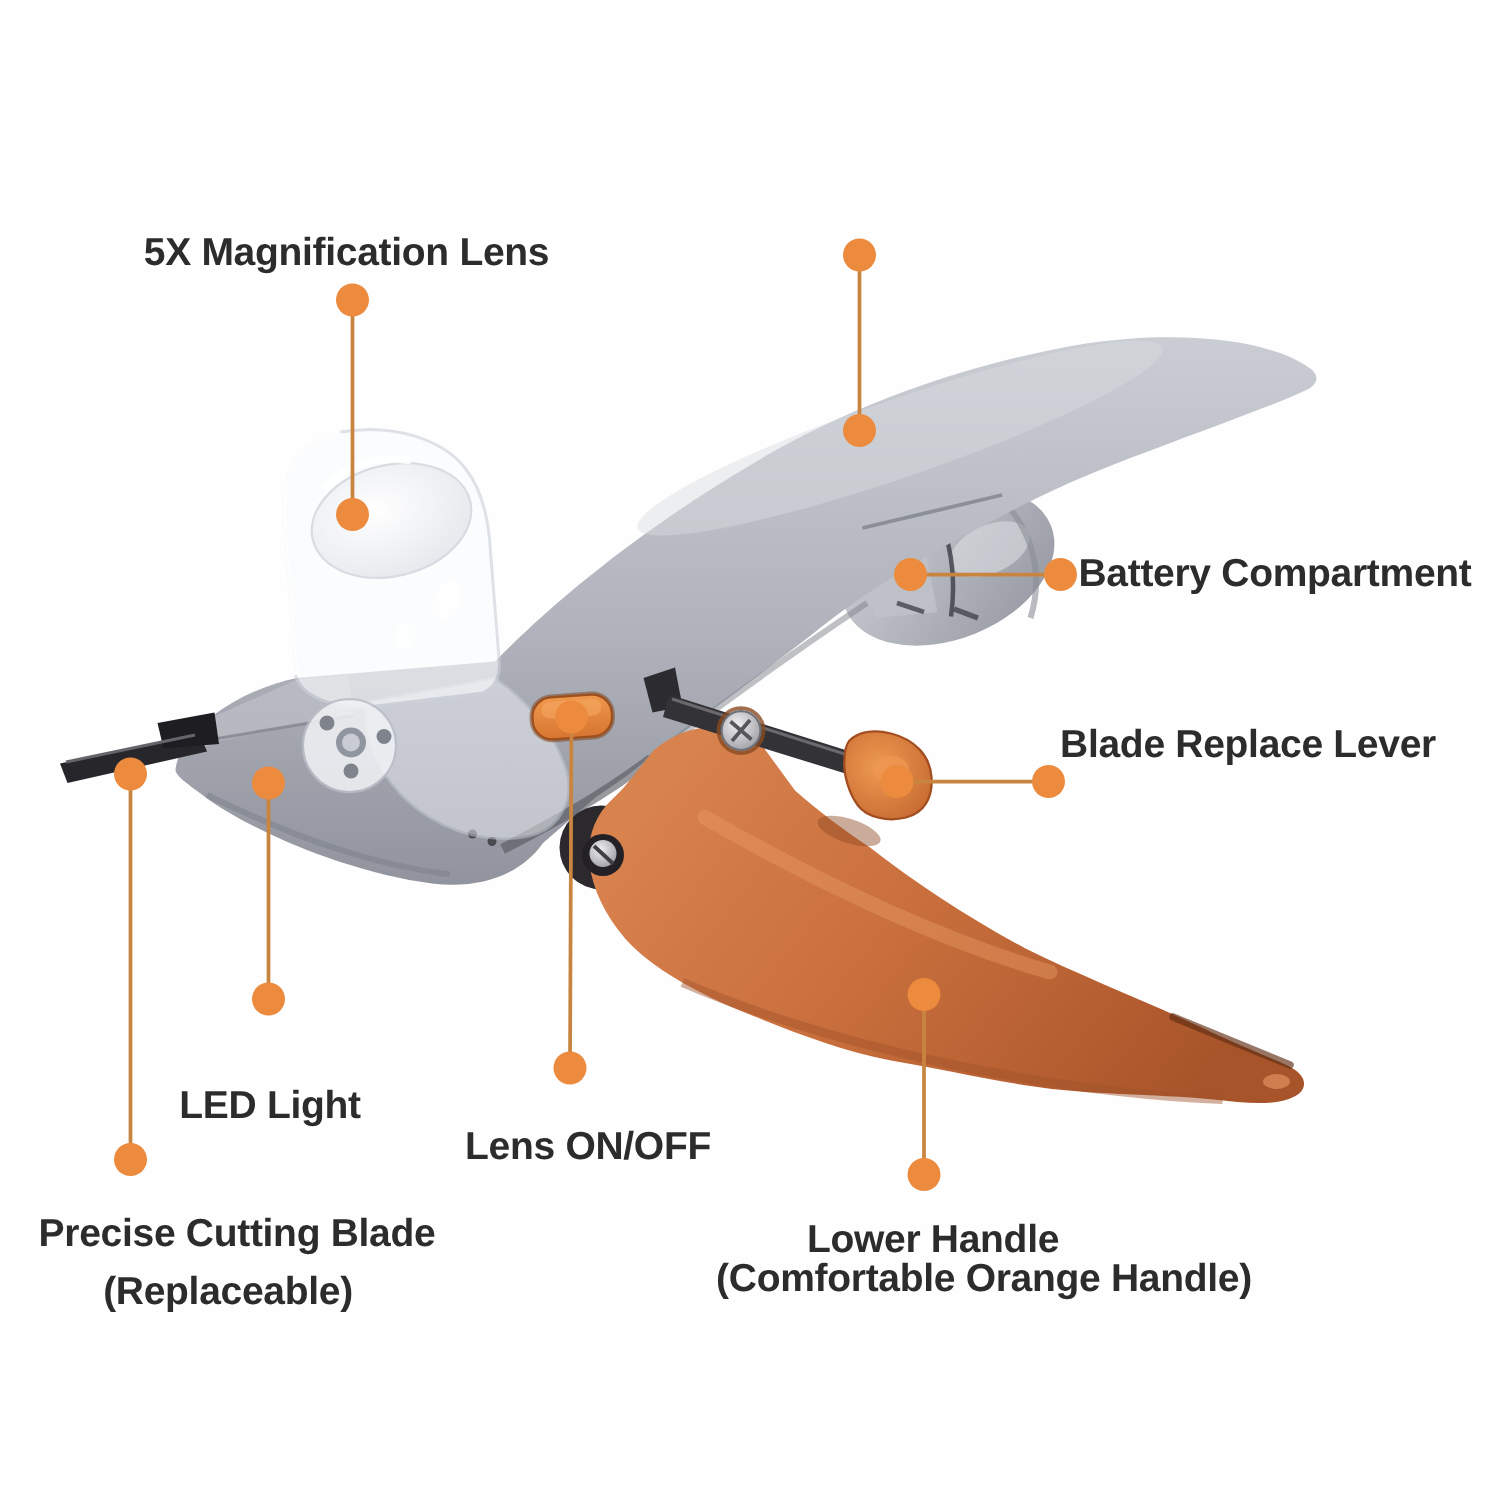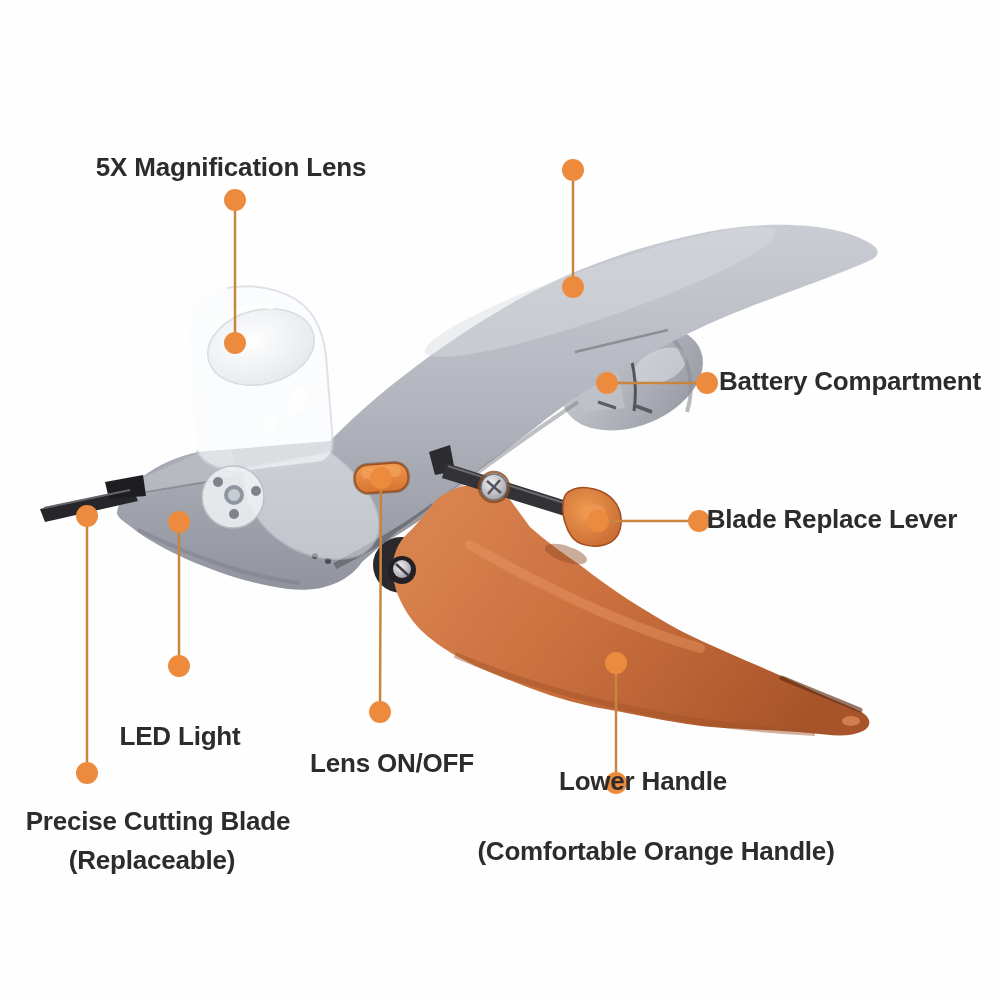--- a/index.html
+++ b/index.html
@@ -200,21 +200,21 @@
       <circle cx="380" cy="712" r="11"></circle>
       <circle cx="87" cy="516" r="11"></circle>
       <circle cx="87" cy="773" r="11"></circle>
       <circle cx="616" cy="663" r="11"></circle>
       <circle cx="616" cy="783" r="11"></circle>
     </g>
   </svg>
 
   <div class="label" style="left:231px;top:168px;">5X Magnification Lens</div>
   <div class="label" style="left:850px;top:382px;">Battery Compartment</div>
-  <div class="label" style="left:832px;top:520px;text-align:right;">Blade Replace Lever</div>
+  <div class="label" style="left:832px;top:496px;text-align:right;">Blade Replace Lever</div>
   <div class="label" style="left:180px;top:709px;margin-top:28px;">LED Light</div>
   <div class="label" style="left:392px;top:764px;">Lens ON/OFF</div>
   <div class="label" style="left:158px;top:822px;text-align:center;">Precise Cutting Blade</div>
   <div class="label" style="left:152px;top:861px;">(Replaceable)</div>
-  <div class="label" style="left:622px;top:782px;margin-left:21px;">Lower Handle</div>
+  <div class="label" style="left:622px;top:826px;">Lower Handle</div>
   <div class="label" style="left:656px;top:852px;">(Comfortable Orange Handle)</div>
 
 </div>
 
 </body></html>

